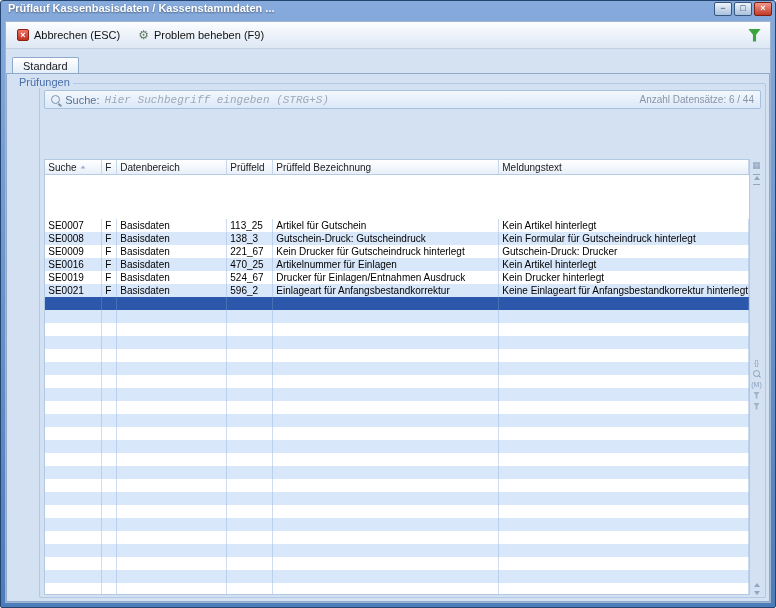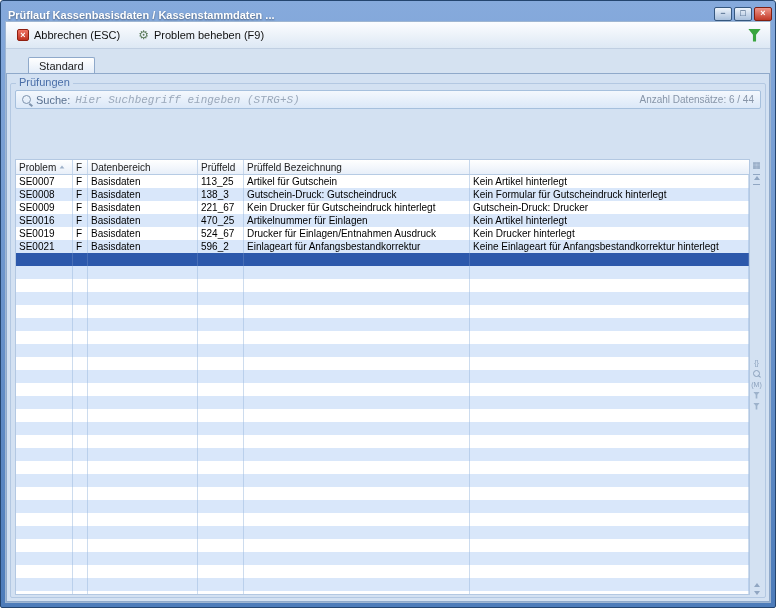--- a/index.html
+++ b/index.html
@@ -1,20 +1,20 @@
 <!DOCTYPE html>
 <html><head>
 <meta charset="utf-8">
 <style>
   html,body{margin:0;padding:0;}
   body{width:776px;height:608px;position:relative;font-family:"Liberation Sans",sans-serif;background:#fff;}
   .window{position:absolute;inset:0;box-sizing:border-box;background:linear-gradient(#86aadc,#4d7cba);
           border:1px solid #24456f;border-radius:3px 3px 2px 2px;display:flex;flex-direction:column;overflow:hidden;}
   
-  .titlebar{height:19px;flex:none;display:flex;align-items:flex-end;padding:1px 3px 0 7px;gap:29px;}
+  .titlebar{height:19px;flex:none;display:flex;align-items:flex-start;padding:1px 3px 0 7px;gap:29px;}
   .title-text{flex:1;color:#fff;font-size:11px;font-weight:bold;white-space:nowrap;overflow:hidden;
               text-shadow:0 1px 2px rgba(0,0,0,.45);}
   .winbtns{display:flex;gap:2px;}
   .winbtn{width:18px;height:14px;box-sizing:border-box;border:1px solid #35577f;border-radius:2px;
           font-size:9px;line-height:11px;text-align:center;color:#1c3c63;
           background:linear-gradient(#eef4fb,#a9c0dc);}
   .winbtn.close{background:linear-gradient(#f0978a,#c23a28);color:#fff;font-weight:bold;border-color:#7e1f12;}
   
   .client{flex:1;margin:0 4px 4px 4px;box-sizing:border-box;background:#d5e2f1;border:1px solid #9fb6d2;
           display:flex;flex-direction:column;overflow:hidden;}
@@ -22,27 +22,27 @@
            background:linear-gradient(#fcfdff,#dde8f4);border-bottom:1px solid #c0cfe2;}
   .tbtn{display:flex;align-items:center;gap:5px;height:20px;padding:0 6px;font-size:11px;color:#111;border-radius:2px;}
   .icon-cancel{width:12px;height:12px;box-sizing:border-box;border:1px solid #8f1f10;border-radius:2px;
                background:linear-gradient(#ef7364,#bf3221);color:#fff;font-size:9px;font-weight:bold;
                line-height:10px;text-align:center;}
   .icon-gear{font-size:12px;line-height:12px;color:#5d7c5d;}
   .tool-spacer{flex:1;}
   .icon-green-funnel{width:13px;height:13px;margin-right:4px;background:#39a53f;
                      clip-path:polygon(0 0,100% 0,62% 48%,62% 100%,38% 100%,38% 48%);}
   
-  .tabs-row{height:18px;flex:none;margin-top:6px;padding-left:22px;position:relative;z-index:2;}
+  .tabs-row{height:18px;flex:none;margin-top:6px;padding-left:6px;position:relative;z-index:2;}
   .tab{display:inline-block;position:relative;top:1px;background:linear-gradient(#ffffff,#e4edf8);
        border:1px solid #8fa9ca;border-bottom:none;border-radius:2px 2px 0 0;
        padding:2px 10px 1px;font-size:11px;color:#222;}
   
   .content{flex:1;border:1px solid #8fa9ca;background:#d3e1f2;display:flex;flex-direction:column;
-           position:relative;overflow:hidden;}
+           position:relative;overflow:hidden;align-items:flex-end;}
   .group-label{position:absolute;top:2px;left:9px;z-index:1;font-size:11px;color:#4a6ea8;
                background:#d3e1f2;padding:0 3px;}
   .groupbox{flex:1;margin:9px 3px 3px 3px;border:1px solid #b3c8e2;border-radius:2px;
             display:flex;flex-direction:column;overflow:hidden;gap:45px;}
   
   .searchbar{height:17px;flex:none;margin:6px 4px 5px 4px;box-sizing:content-box;
              border:1px solid #a6c0dd;border-radius:2px;display:flex;align-items:center;gap:5px;
              padding:0 6px;background:linear-gradient(#f4f8fd,#dbe8f8);}
   .icon-mag{width:7px;height:7px;flex:none;border:1.5px solid #7e93ad;border-radius:50%;position:relative;}
   .icon-mag::after{content:'';position:absolute;width:4px;height:1.5px;background:#7e93ad;
@@ -52,21 +52,21 @@
                 font-family:Liberation Mono, monospace;font-size:11px;color:#333;}
   .search-input::placeholder{color:#9aa8ba;font-style:italic;}
   .record-count{flex:none;font-size:10px;color:#8795a8;white-space:nowrap;}
   
   .table-zone{flex:1;display:flex;margin:0 2px 2px 4px;overflow:hidden;}
   .grid{flex:1;min-width:0;background:#fff;border:1px solid #b3c8e2;display:flex;flex-direction:column;overflow:hidden;}
   .thead{flex:none;display:grid;grid-template-columns:57px 15px 110px 46px 226px 1fr;height:14px;
          background:linear-gradient(#ffffff,#e8eff9);border-bottom:1px solid #b6cbe4;}
   .th{display:flex;align-items:center;gap:3px;font-size:10px;color:#222;line-height:13px;padding-left:3px;
       border-right:1px solid #c6d7ec;white-space:nowrap;overflow:hidden;}
-  .tbody{flex:1;overflow:hidden;}
+  .tbody{flex:1;overflow:hidden;margin-top:44px;}
   .trow{display:grid;grid-template-columns:57px 15px 110px 46px 226px 1fr;height:13px;background:#fff;}
   .trow.alt{background:#d9e7fa;}
   .trow.selected{background:#2c58ab;}
   .td{font-size:10px;color:#000;line-height:13px;padding-left:3px;border-right:1px solid rgba(156,186,222,.5);
       white-space:nowrap;overflow:hidden;}
   .trow.selected .td{border-right-color:rgba(255,255,255,.14);}
   
   .strip{width:13px;flex:none;display:flex;flex-direction:column;align-items:center;gap:4px;padding-top:2px;}
   .strip .txt{font-size:7px;line-height:7px;color:#8ba1bd;}
   .sq-icon{font-size:9px;line-height:9px;color:#8ba1bd;}
@@ -126,27 +126,28 @@
           <span class="search-label">Suche:</span>
           <input class="search-input" type="text" placeholder="Hier Suchbegriff eingeben (STRG+S)" style="">
           <span class="record-count">Anzahl Datensätze: 6 / 44</span>
         </div>
 
         <div class="table-zone">
 
           <div class="grid">
             <div class="thead">
               <span class="th">
-                <span>Problem</span>
+                <span>Suche</span>
                 <span class="tri-up sort"></span>
               </span>
               <span class="th">F</span>
               <span class="th">Datenbereich</span>
               <span class="th">Prüffeld</span>
               <span class="th">Prüffeld Bezeichnung</span>
+              <span class="th">Meldungstext</span>
             </div>
             <div class="tbody">
                 <div class="trow">
                   <div class="td">SE0007</div>
                   <div class="td">F</div>
                   <div class="td">Basisdaten</div>
                   <div class="td">113_25</div>
                   <div class="td">Artikel für Gutschein</div>
                   <div class="td">Kein Artikel hinterlegt</div>
                 </div>

